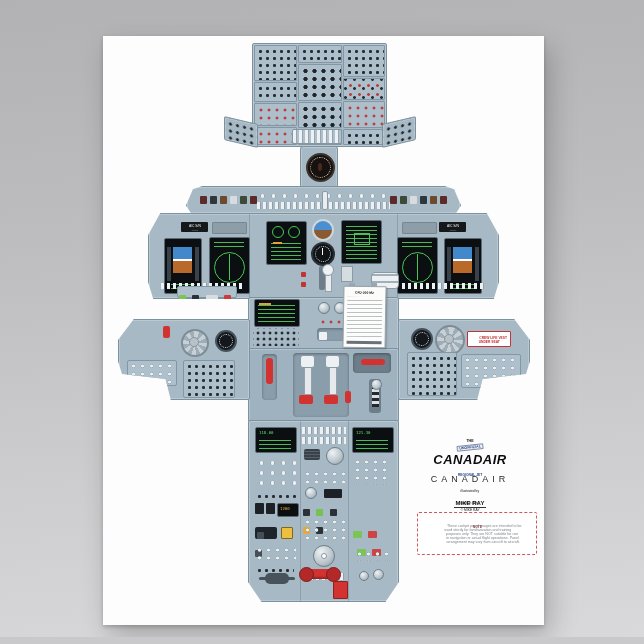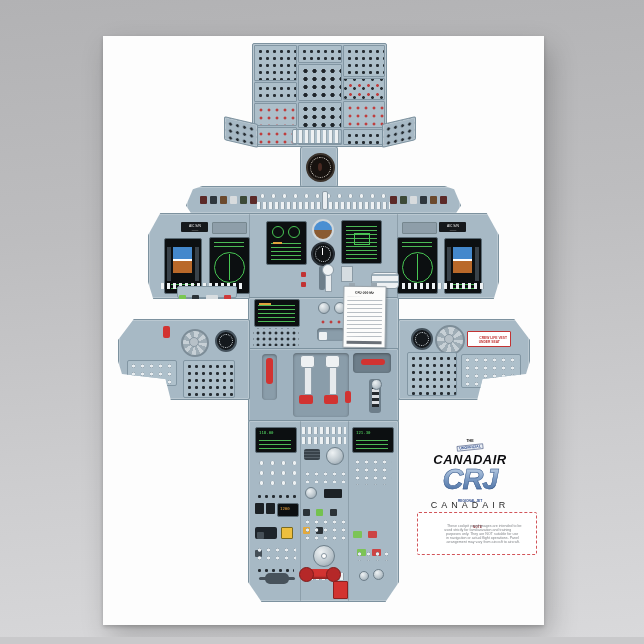--- a/index.html
+++ b/index.html
@@ -324,21 +324,20 @@
         <span class="tl"><span class="sc">UNDER SEAT</span></span>
       </div>
       <div class="subpanel dots-dark" style="left:8px;top:32px;width:48px;height:42px;"></div>
       <div class="subpanel dots-knob-sm" style="left:62px;top:34px;width:58px;height:32px;"></div>
     </div>
 
     <div class="logo" style="left:318px;top:394px;width:98px;">
       <div class="brand-the"><span class="sc6">THE</span></div>
       <div><span class="banner">UNOFFICIAL</span></div>
       <div class="canadair">CANADAIR</div>
-      <div class="crj">CRJ</div>
       <div class="model-sub"><span class="sc">REGIONAL JET</span></div>
       <div class="cockpit-title">CANADAIR</div>
       <div class="tl"><span class="sc">illustrated by</span></div>
       <div style="height:8px;"><span class="author">MIKE RAY</span></div>
       <div class="tl"><span class="sc">captain (ret.)</span></div>
       <div class="tl" style="margin-top:3px;"><span class="sc">© MIKE RAY</span></div>
     </div>
 
     <div class="note" style="left:314px;top:476px;width:110px;height:36px;">
       <div class="note-title"><span class="sc">NOTE</span></div>

